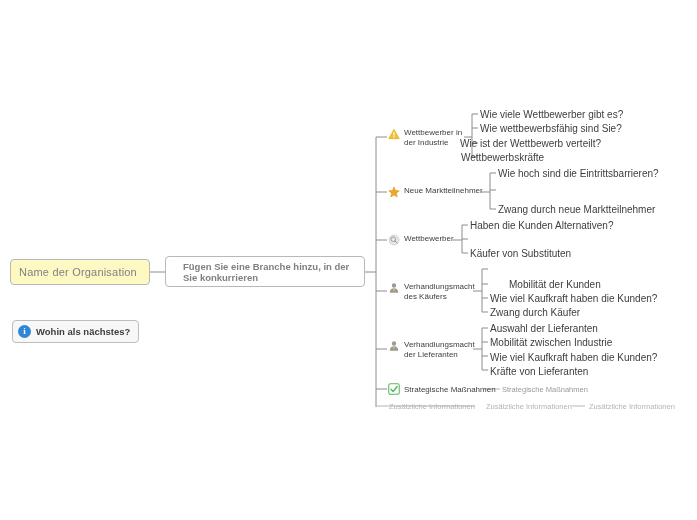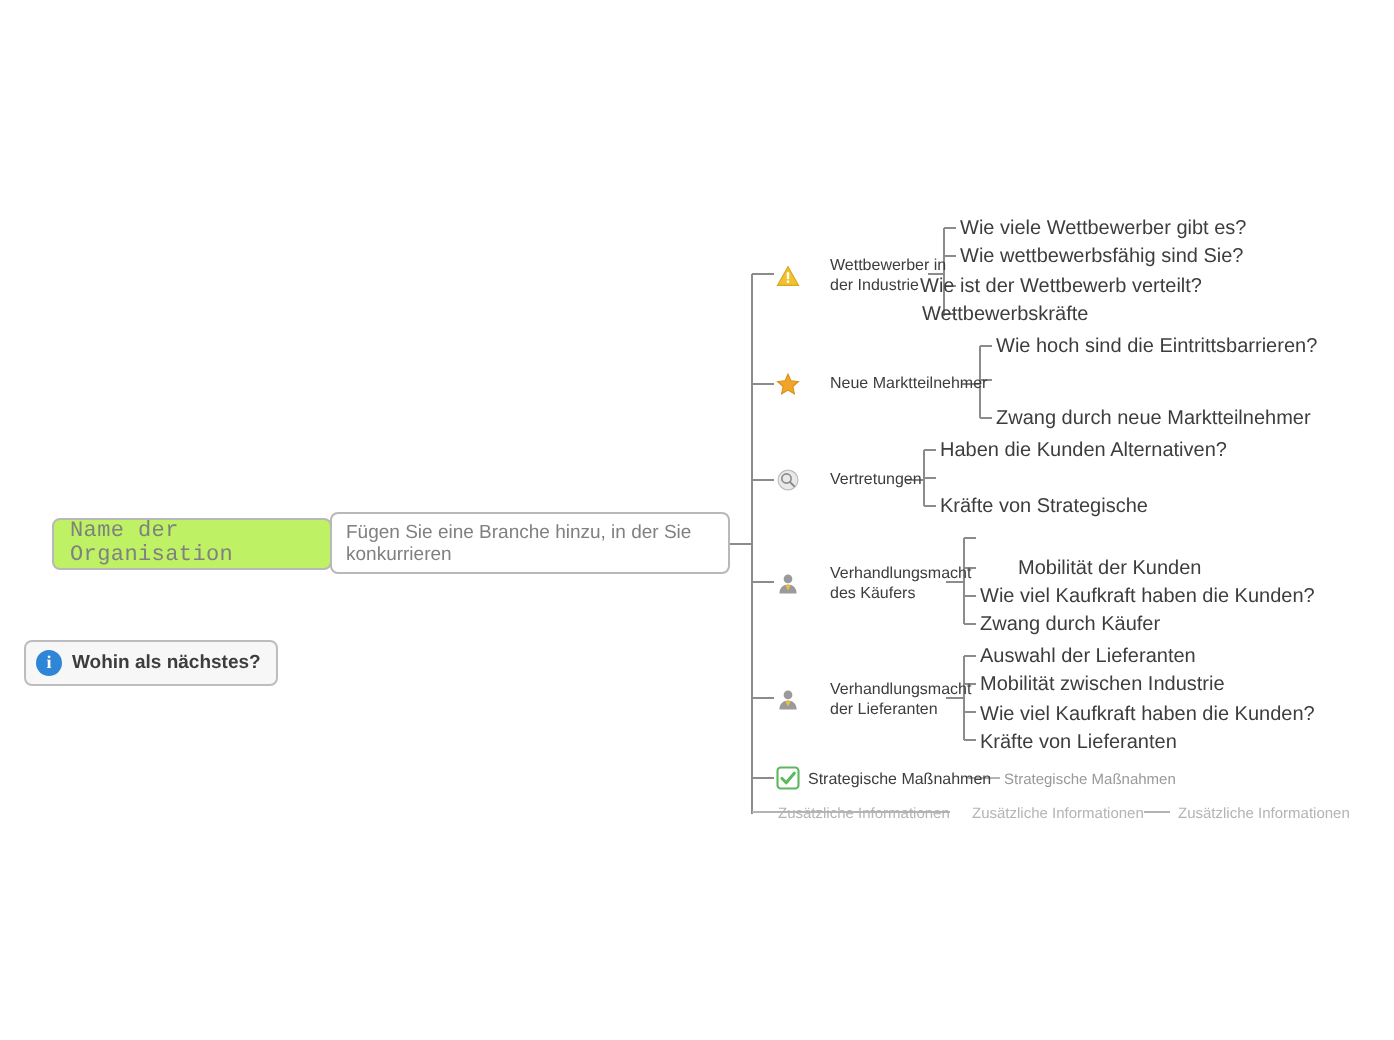--- a/index.html
+++ b/index.html
@@ -23,31 +23,30 @@
     width: 697px;
     height: 520px;
     pointer-events: none;
   }
   .node {
     position: absolute;
     box-sizing: border-box;
   }
   
   .root-node {
-    left: 26px;
+    left: 10px;
     top: 259px;
     width: 140px;
     height: 26px;
     border: 1px solid #b8b8b8;
     border-radius: 4px;
-    background: #bef264;
+    background: #fef9c3;
     display: flex;
     align-items: center;
     padding: 0 8px;
-    font-family: Liberation Mono, monospace;
   }
   .root-node .label {
     font-size: 11px;
     color: #808080;
     letter-spacing: 0.2px;
   }
   
   .branch-node {
     left: 165px;
     top: 256px;
@@ -55,23 +54,24 @@
     height: 31px;
     border: 1px solid #b8b8b8;
     border-radius: 4px;
     background: #ffffff;
     padding: 4px 7px;
     box-sizing: border-box;
   }
   .branch-node .label {
     font-size: 9.5px;
     color: #808080;
-    font-weight: normal;
+    font-weight: bold;
     line-height: 11px;
     display: block;
+    margin-left: 10px;
   }
   
   .next-node {
     left: 12px;
     top: 320px;
     height: 23px;
     border: 1px solid #bdbdbd;
     border-radius: 4px;
     background: #f7f7f7;
     display: flex;
@@ -95,22 +95,21 @@
     font-family: "Liberation Serif", serif;
     display: flex;
     align-items: center;
     justify-content: center;
     line-height: 1;
     flex: none;
   }
   
   .topic {
     display: flex;
-    align-items: center;
-    gap: 15px;
+    gap: 4px;
     position: absolute;
   }
   .topic .t-label {
     font-size: 8px;
     color: #3d3d3d;
     line-height: 9.5px;
     white-space: pre-line;
   }
   .topic-icon {
     width: 12px;
@@ -253,24 +252,24 @@
   </div>
   <div class="leaf" style="left:498px; top:169px;">Wie hoch sind die Eintrittsbarrieren?</div>
   <div class="leaf" style="left:498px; top:205px;">Zwang durch neue Marktteilnehmer</div>
 
   <div class="topic" style="left:388px; top:234px;">
     <svg class="topic-icon" viewBox="0 0 16 16">
       <circle cx="8" cy="8" r="6.6" fill="#e9e9e9" stroke="#bdbdbd" stroke-width="0.8"></circle>
       <circle cx="7" cy="7" r="3.1" fill="none" stroke="#8c8c8c" stroke-width="1.1"></circle>
       <path d="M9.3 9.3 L12 12" stroke="#8c8c8c" stroke-width="1.3" stroke-linecap="round"></path>
     </svg>
-    <span class="t-label">Vertretungen</span>
+    <span class="t-label">Wettbewerber</span>
   </div>
   <div class="leaf" style="left:470px; top:221px;">Haben die Kunden Alternativen?</div>
-  <div class="leaf" style="left:470px; top:249px;">Kräfte von Strategische</div>
+  <div class="leaf" style="left:470px; top:249px;">Käufer von Substituten</div>
 
   <div class="topic" style="left:388px; top:282px;">
     <svg class="topic-icon" viewBox="0 0 16 16">
       <circle cx="8" cy="4.6" r="2.9" fill="#9a9a9a"></circle>
       <path d="M2.3 14.4 C2.3 10.2 5 8.4 8 8.4 C11 8.4 13.7 10.2 13.7 14.4 Z" fill="#9a9a9a"></path>
       <path d="M6.2 8.8 L8 12.4 L9.8 8.8" fill="#f2c12e"></path>
     </svg>
     <span class="t-label">Verhandlungsmacht
 des Käufers</span>
   </div>

